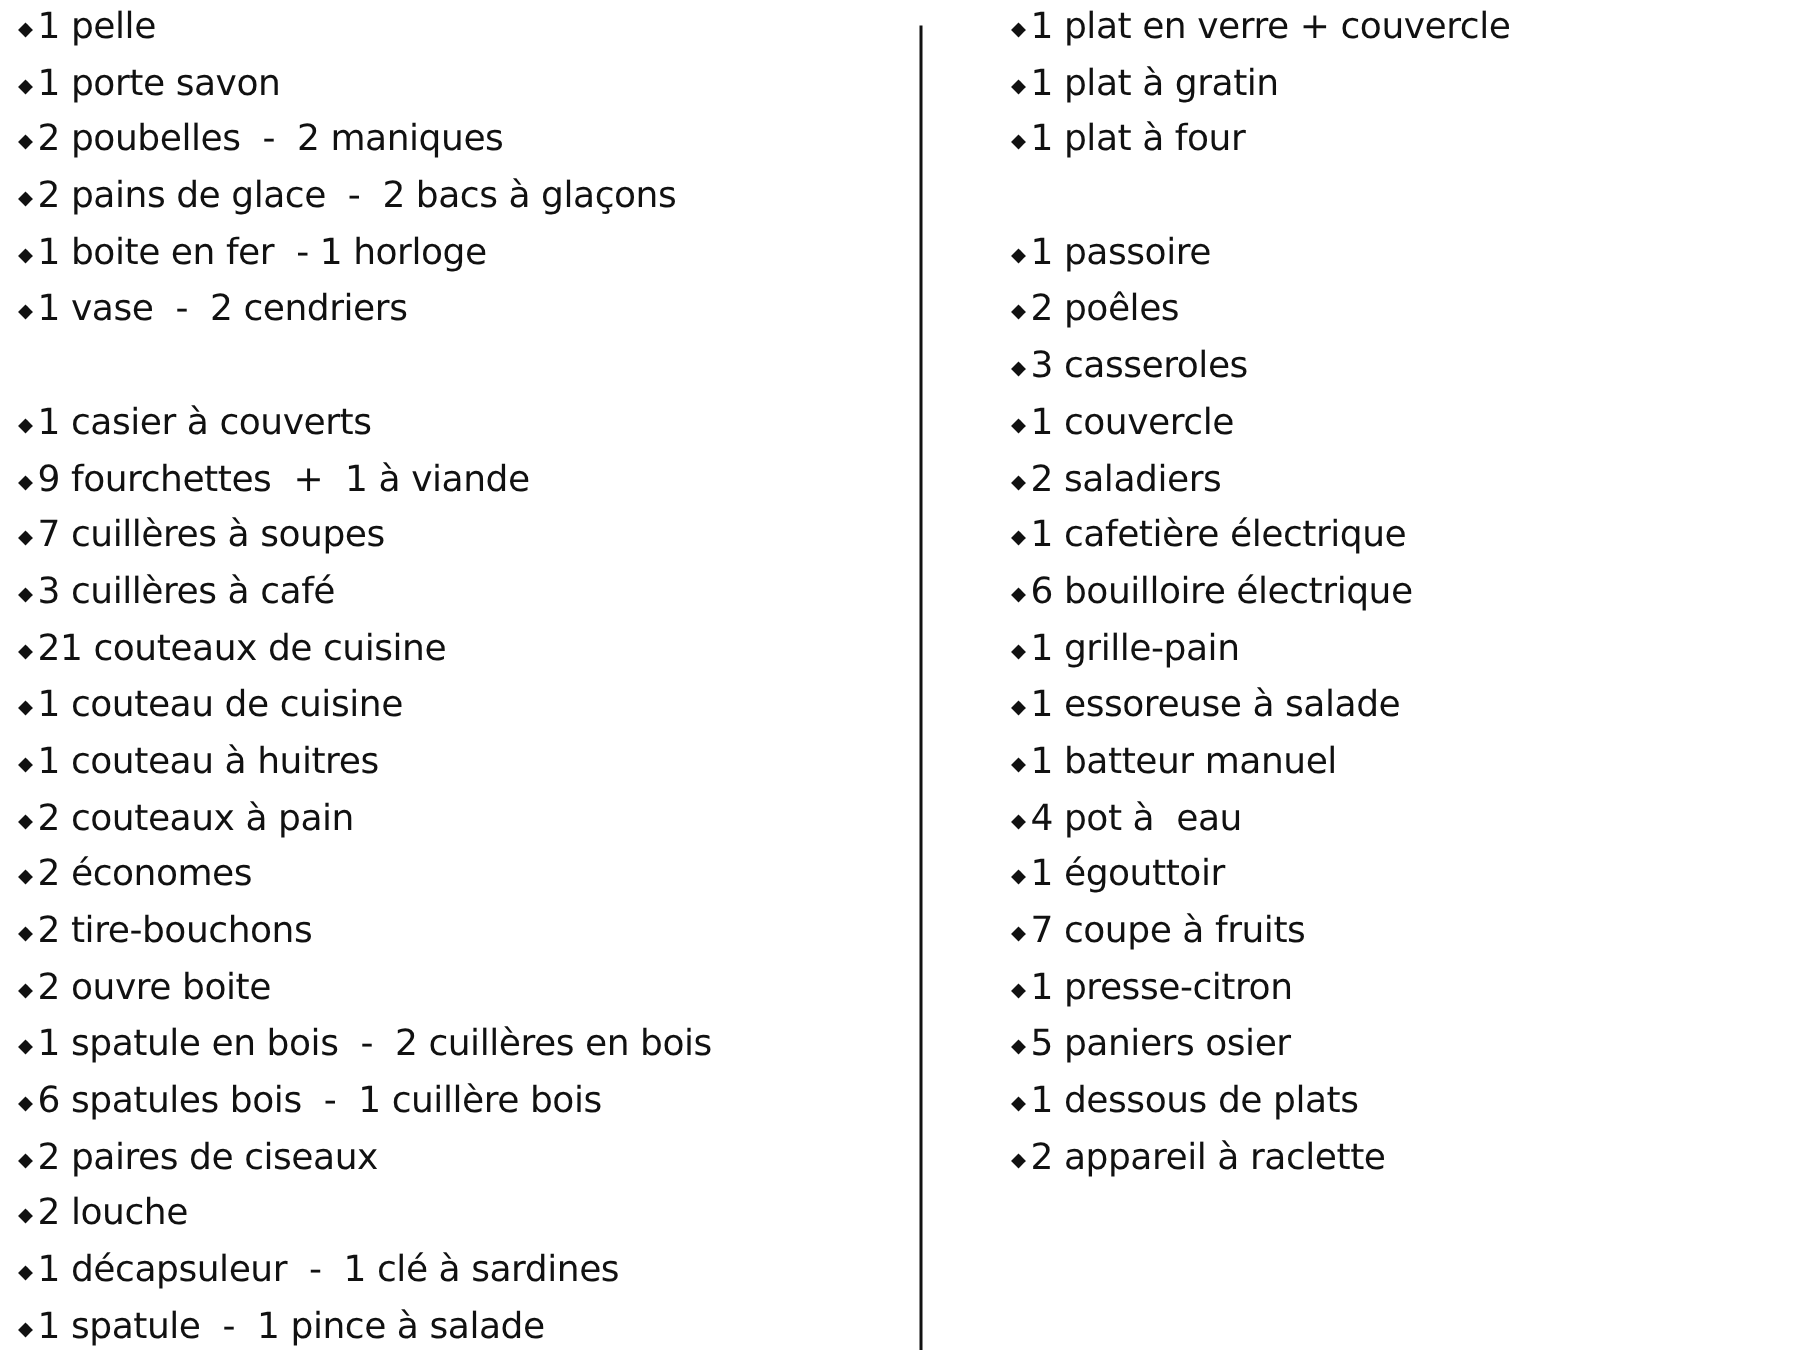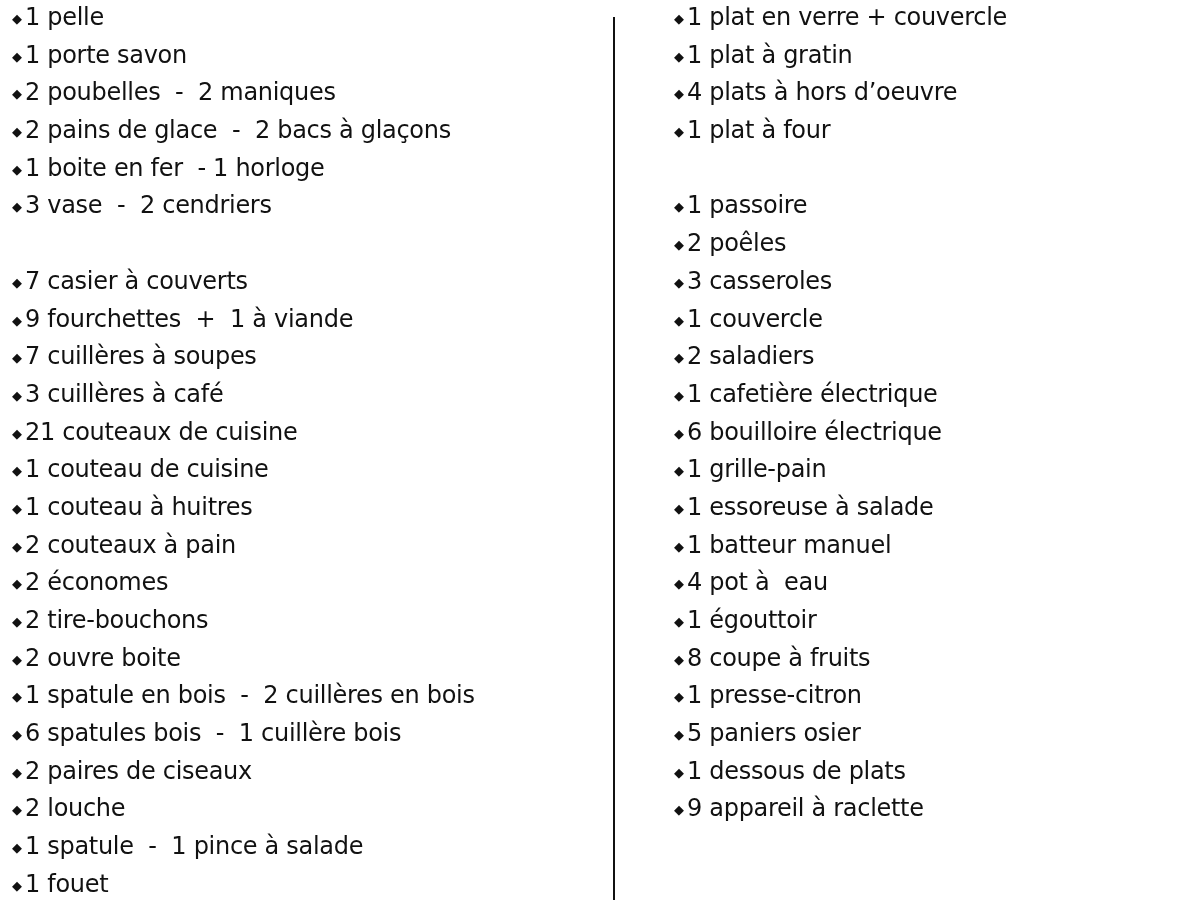--- a/index.html
+++ b/index.html
@@ -25,58 +25,58 @@
 </head>
 <body>
 
 <div class="page">
   <div class="col left" id="leftCol">
       <div class="item"><span class="bullet">◆</span><span>1 pelle</span></div>
       <div class="item"><span class="bullet">◆</span><span>1 porte savon</span></div>
       <div class="item"><span class="bullet">◆</span><span>2 poubelles  -  2 maniques</span></div>
       <div class="item"><span class="bullet">◆</span><span>2 pains de glace  -  2 bacs à glaçons</span></div>
       <div class="item"><span class="bullet">◆</span><span>1 boite en fer  - 1 horloge</span></div>
-      <div class="item"><span class="bullet">◆</span><span>3 vase  -  2 cendriers</span></div>
+      <div class="item"><span class="bullet">◆</span><span>1 vase  -  2 cendriers</span></div>
       <div class="item blank"></div>
-      <div class="item"><span class="bullet">◆</span><span>7 casier à couverts</span></div>
+      <div class="item"><span class="bullet">◆</span><span>1 casier à couverts</span></div>
       <div class="item"><span class="bullet">◆</span><span>9 fourchettes  +  1 à viande</span></div>
       <div class="item"><span class="bullet">◆</span><span>7 cuillères à soupes</span></div>
       <div class="item"><span class="bullet">◆</span><span>3 cuillères à café</span></div>
       <div class="item"><span class="bullet">◆</span><span>21 couteaux de cuisine</span></div>
       <div class="item"><span class="bullet">◆</span><span>1 couteau de cuisine</span></div>
       <div class="item"><span class="bullet">◆</span><span>1 couteau à huitres</span></div>
       <div class="item"><span class="bullet">◆</span><span>2 couteaux à pain</span></div>
       <div class="item"><span class="bullet">◆</span><span>2 économes</span></div>
       <div class="item"><span class="bullet">◆</span><span>2 tire-bouchons</span></div>
       <div class="item"><span class="bullet">◆</span><span>2 ouvre boite</span></div>
       <div class="item"><span class="bullet">◆</span><span>1 spatule en bois  -  2 cuillères en bois</span></div>
       <div class="item"><span class="bullet">◆</span><span>6 spatules bois  -  1 cuillère bois</span></div>
       <div class="item"><span class="bullet">◆</span><span>2 paires de ciseaux</span></div>
       <div class="item"><span class="bullet">◆</span><span>2 louche</span></div>
+      <div class="item"><span class="bullet">◆</span><span>1 décapsuleur  -  1 clé à sardines</span></div>
       <div class="item"><span class="bullet">◆</span><span>1 spatule  -  1 pince à salade</span></div>
       <div class="item"><span class="bullet">◆</span><span>1 fouet</span></div>
     </div>
   <div class="divider"></div>
   <div class="col right" id="rightCol">
       <div class="item"><span class="bullet">◆</span><span>1 plat en verre + couvercle</span></div>
       <div class="item"><span class="bullet">◆</span><span>1 plat à gratin</span></div>
-      <div class="item"><span class="bullet">◆</span><span>4 plats à hors d’oeuvre</span></div>
       <div class="item"><span class="bullet">◆</span><span>1 plat à four</span></div>
       <div class="item blank"></div>
       <div class="item"><span class="bullet">◆</span><span>1 passoire</span></div>
       <div class="item"><span class="bullet">◆</span><span>2 poêles</span></div>
       <div class="item"><span class="bullet">◆</span><span>3 casseroles</span></div>
       <div class="item"><span class="bullet">◆</span><span>1 couvercle</span></div>
       <div class="item"><span class="bullet">◆</span><span>2 saladiers</span></div>
       <div class="item"><span class="bullet">◆</span><span>1 cafetière électrique</span></div>
       <div class="item"><span class="bullet">◆</span><span>6 bouilloire électrique</span></div>
       <div class="item"><span class="bullet">◆</span><span>1 grille-pain</span></div>
       <div class="item"><span class="bullet">◆</span><span>1 essoreuse à salade</span></div>
       <div class="item"><span class="bullet">◆</span><span>1 batteur manuel</span></div>
       <div class="item"><span class="bullet">◆</span><span>4 pot à  eau</span></div>
       <div class="item"><span class="bullet">◆</span><span>1 égouttoir</span></div>
-      <div class="item"><span class="bullet">◆</span><span>8 coupe à fruits</span></div>
+      <div class="item"><span class="bullet">◆</span><span>7 coupe à fruits</span></div>
       <div class="item"><span class="bullet">◆</span><span>1 presse-citron</span></div>
       <div class="item"><span class="bullet">◆</span><span>5 paniers osier</span></div>
       <div class="item"><span class="bullet">◆</span><span>1 dessous de plats</span></div>
-      <div class="item"><span class="bullet">◆</span><span>9 appareil à raclette</span></div>
+      <div class="item"><span class="bullet">◆</span><span>2 appareil à raclette</span></div>
     </div>
 </div>
 
 </body></html>

